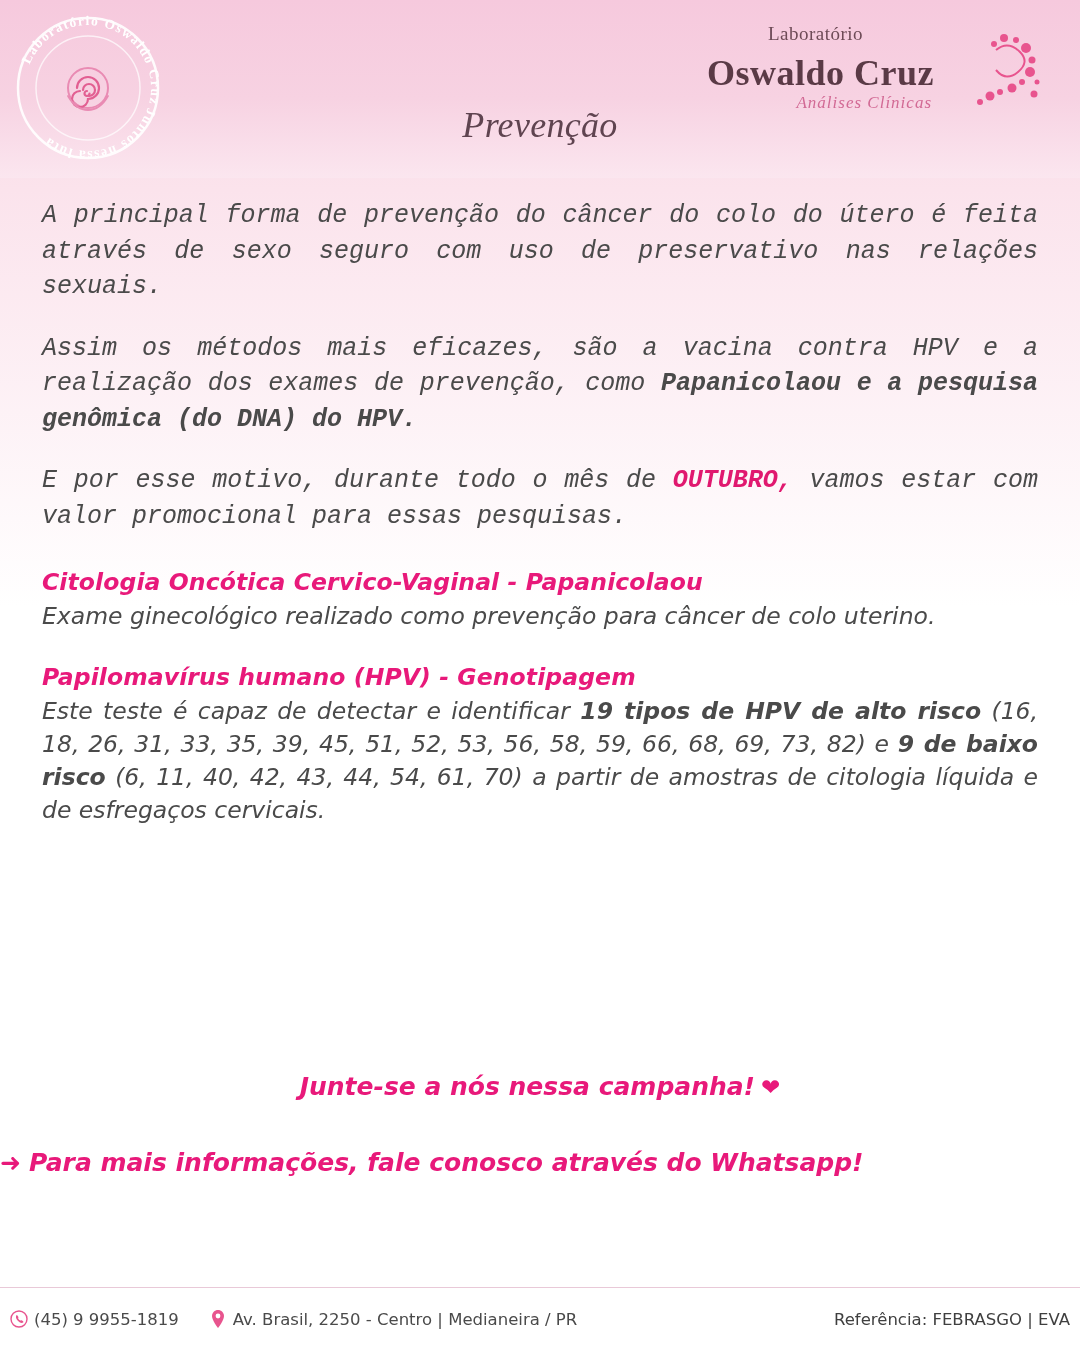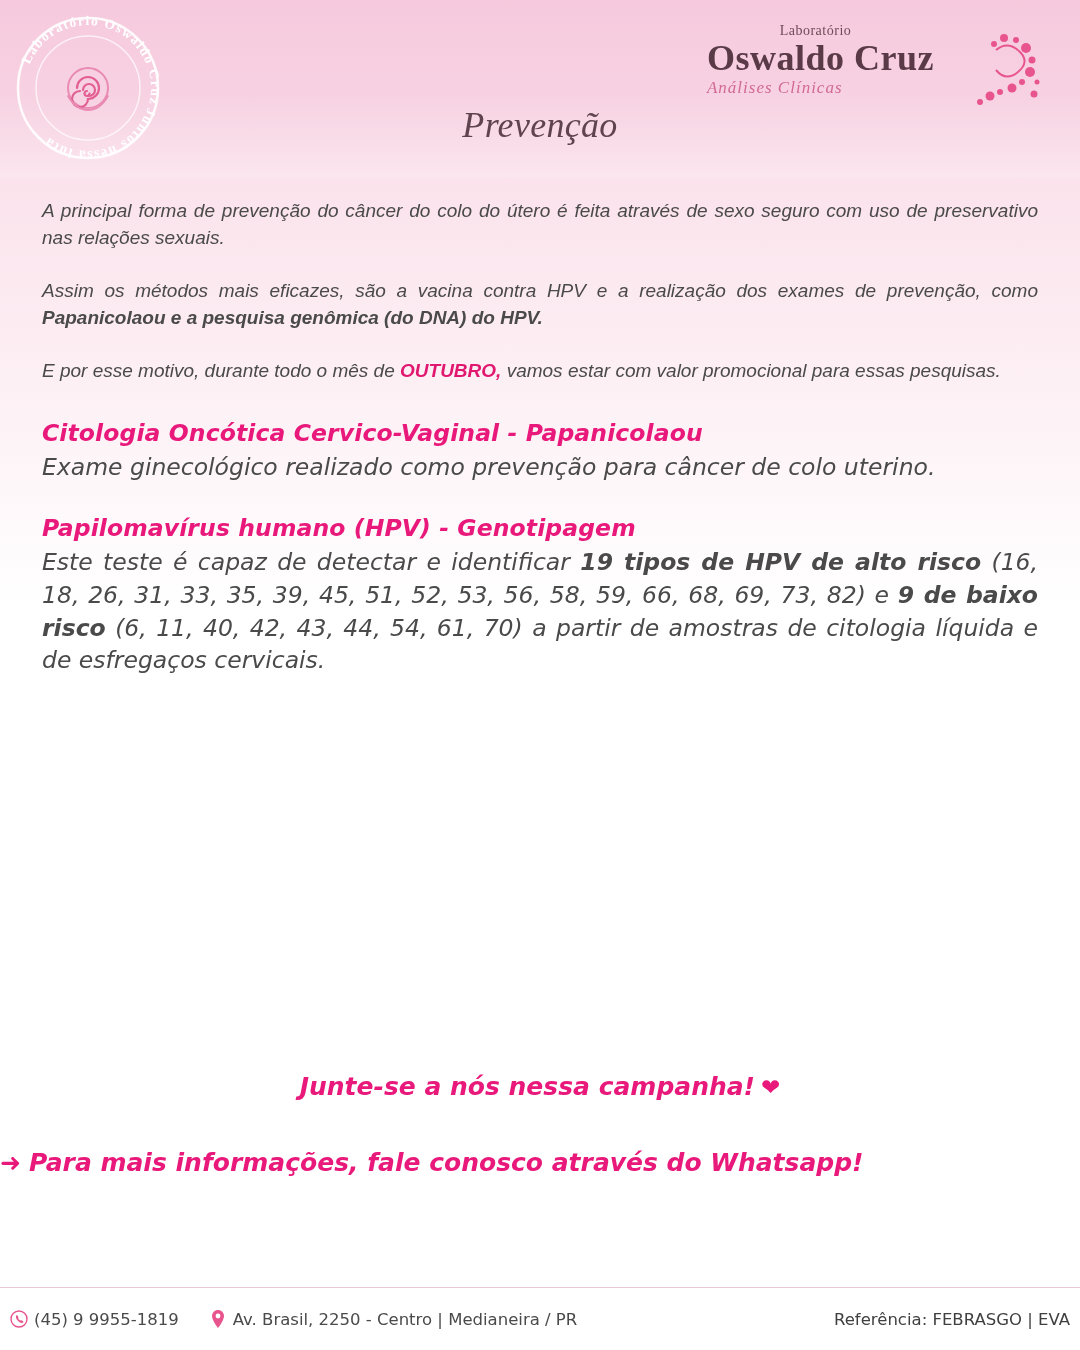--- a/index.html
+++ b/index.html
@@ -43,44 +43,44 @@
 
   
   .brand {
     position: absolute;
     top: 24px; right: 36px;
     text-align: right;
     line-height: 1;
   }
   .brand .lab {
     font-family: "Liberation Serif", serif;
-    font-size: 14px;
+    font-size: 19px;
     color: #6e4b57;
     letter-spacing: .5px;
-    margin-bottom: 2px;
+    margin-bottom: 12px;
     margin-right: 120px;
     text-align: center;
   }
   .brand .name {
     font-family: "Liberation Serif", serif;
     font-size: 36px;
     font-weight: 700;
     color: #5a3a46;
     letter-spacing: .5px;
     margin-right: 110px;
   }
   .brand .sub {
     font-family: "Liberation Serif", serif;
     font-style: italic;
     font-size: 17px;
     color: #d26a95;
     letter-spacing: 1px;
     margin-top: 3px;
     margin-right: 112px;
-    text-align: left;
+    text-align: right;
   }
   .brand-dots {
     position: absolute;
     top: 6px; right: 0;
     width: 110px; height: 96px;
   }
 
   
   .title {
     position: absolute;
@@ -95,23 +95,23 @@
 
   
   .content {
     position: absolute;
     top: 198px;
     left: 42px;
     width: 996px;
   }
 
   .para {
-    font-family: Liberation Sans, sans-serif;
-    font-style: italic;
-    font-size: 19px;
+    font-family: Liberation Mono, monospace;
+    font-style: italic;
+    font-size: 25px;
     line-height: 1.42;
     color: #4a4a4a;
     text-align: justify;
     margin-bottom: 26px;
   }
   .para b { font-weight: 700; }
   .para .outubro {
     color: #e0186f;
     font-weight: 700;
   }

